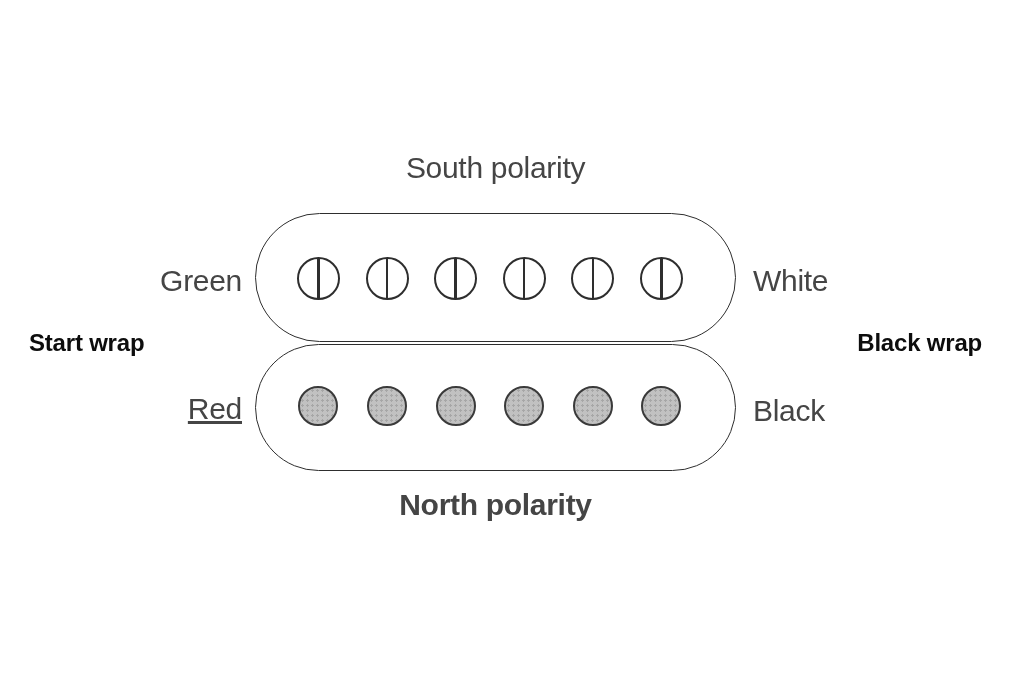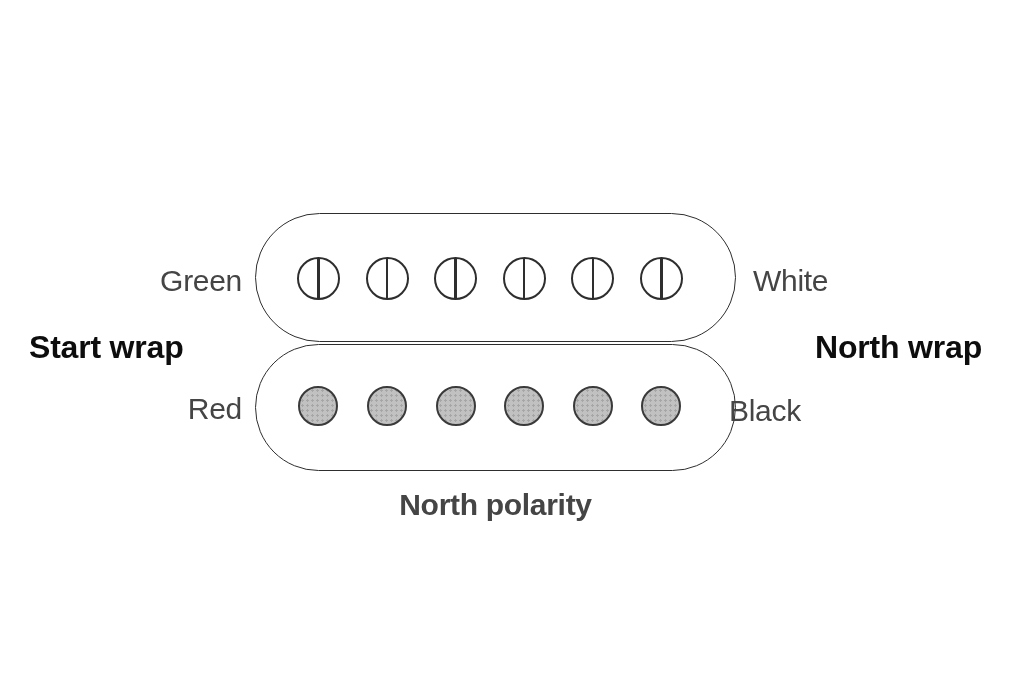--- a/index.html
+++ b/index.html
@@ -19,21 +19,21 @@
     position: absolute;
     color: #454545;
     font-size: 30px;
     line-height: 1.1;
     letter-spacing: -0.3px;
     white-space: nowrap;
   }
   .label.bold {
     font-weight: bold;
     color: #0d0d0d;
-    font-size: 32px;
+    font-size: 24px;
     letter-spacing: -0.2px;
   }
   .centered-over-bobbin {
     left: 255px; width: 481px;
     text-align: center;
   }
   .bobbin {
     position: absolute;
     left: 255px;
     width: 481px;
@@ -73,20 +73,21 @@
   }
   .right-align-block {
     text-align: right;
   }
 </style>
 </head>
 <body>
 
 <div class="canvas">
 
+  <div class="label centered-over-bobbin" style="top: 151px;">South polarity</div>
 
   <div class="bobbin top">
     <div id="screw-row">
         <div class="pole screw" style="left: 40.9px; top: 42.9px;">
           <div class="slot"></div>
         </div>
         <div class="pole screw" style="left: 109.5px; top: 42.9px;">
           <div class="slot"></div>
         </div>
         <div class="pole screw" style="left: 178.1px; top: 42.9px;">
@@ -110,25 +111,25 @@
         <div class="pole slug" style="left: 111px; top: 41.4px;"></div>
         <div class="pole slug" style="left: 179.6px; top: 41.4px;"></div>
         <div class="pole slug" style="left: 248.2px; top: 41.4px;"></div>
         <div class="pole slug" style="left: 316.8px; top: 41.4px;"></div>
         <div class="pole slug" style="left: 385.4px; top: 41.4px;"></div>
       </div>
   </div>
 
   <div class="label right-align-block" style="left: 40px; top: 264px; width: 202px; text-align: right;">Green</div>
 
-  <div class="label right-align-block" style="left: 40px; top: 392px; width: 202px;">Red</div>
+  <div class="label right-align-block" style="left: 40px; top: 392px; width: 202px; text-decoration: underline;">Red</div>
 
   <div class="label" style="left: 753px; top: 264px;">White</div>
 
-  <div class="label" style="left: 729px; top: 394px;">Black</div>
+  <div class="label" style="left: 753px; top: 394px;">Black</div>
 
   <div class="label bold" style="left: 29px; top: 330px;">Start wrap</div>
 
-  <div class="label bold right-align-block" style="left: 718px; top: 330px; width: 264px;">North wrap</div>
+  <div class="label bold right-align-block" style="left: 718px; top: 330px; width: 264px;">Black wrap</div>
 
   <div class="label centered-over-bobbin" style="top: 488px; font-weight: bold;">North polarity</div>
 
 </div>
 
 </body></html>

